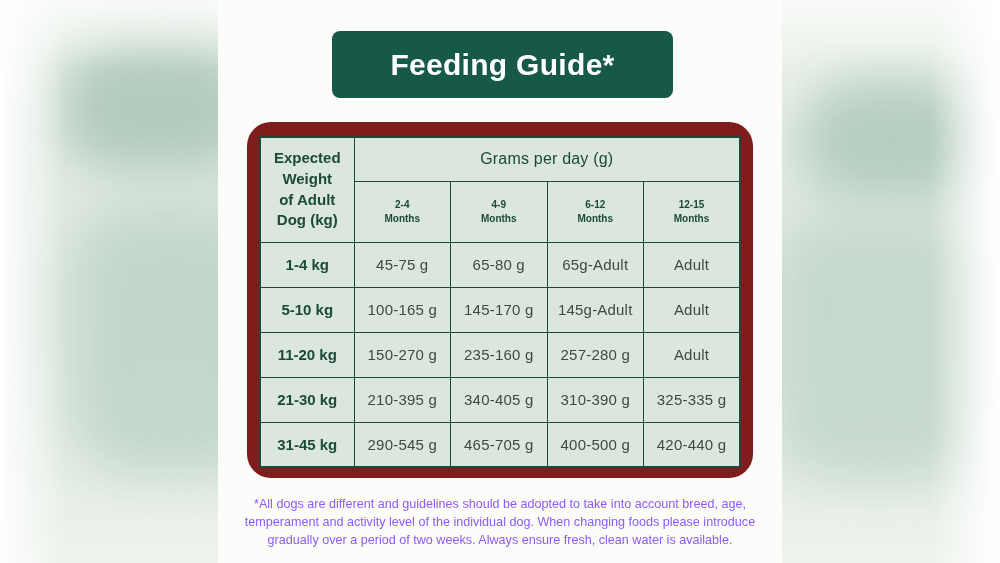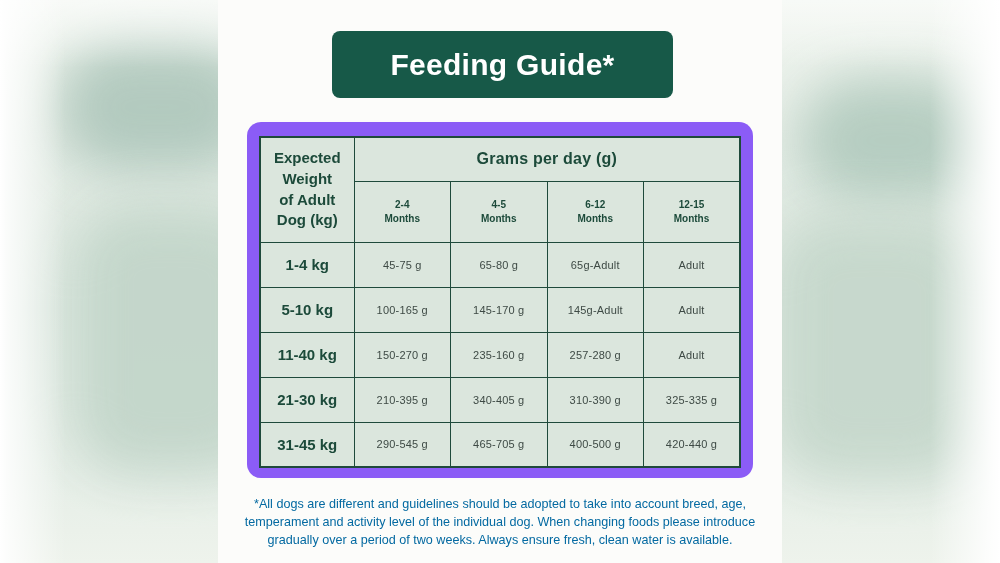--- a/index.html
+++ b/index.html
@@ -77,22 +77,22 @@
     font-weight: bold;
     letter-spacing: .3px;
   }
 
   .table-card {
     position: absolute;
     left: 29px;
     top: 122px;
     width: 506px;
     height: 356px;
-    background: #8b5cf6;
-    border-radius: 14px;
+    background: #7f1d1d;
+    border-radius: 24px;
     padding: 14px 12px 32px 12px;
   }
 
   table.feeding {
     width: 482px;
     border-collapse: collapse;
     table-layout: fixed;
     border: 2px solid #1f4a3b;
   }
   table.feeding th,
@@ -110,52 +110,52 @@
 
   th.corner {
     font-size: 15px;
     font-weight: bold;
     color: #1c4a3a;
     white-space: pre-line;
     line-height: 1.38;
   }
   th.group {
     font-size: 16px;
-    font-weight: bold;
+    font-weight: normal;
     color: #1c4a3a;
     letter-spacing: .2px;
   }
   th.months {
     font-size: 10px;
     font-weight: bold;
     color: #1c4a3a;
     white-space: pre-line;
     line-height: 1.4;
   }
   th.weight {
     font-size: 15px;
     font-weight: bold;
     color: #1c4a3a;
   }
   td.val {
-    font-size: 11px;
+    font-size: 15px;
     font-weight: normal;
     color: #3e4a45;
     letter-spacing: .2px;
   }
 
   .footnote {
     position: absolute;
     left: 10px;
     top: 496px;
     width: 544px;
     text-align: center;
     font-size: 12.6px;
     line-height: 1.42;
-    color: #0369a1;
+    color: #8b5cf6;
   }
 </style>
 </head>
 <body>
 
 <div class="stage">
 
   <div class="bg-side bg-left">
     <div class="blob blob-banner"></div>
     <div class="blob blob-table"></div>
@@ -187,21 +187,21 @@
             <tr class="r-group">
           <th class="corner" rowspan="2">Expected
 Weight
 of Adult
 Dog (kg)</th>
           <th class="group" colspan="4">Grams per day (g)</th>
         </tr>
         <tr class="r-months">
           <th class="months">2-4
 Months</th>
-          <th class="months">4-5
+          <th class="months">4-9
 Months</th>
           <th class="months">6-12
 Months</th>
           <th class="months">12-15
 Months</th>
         </tr>
         <tr class="r-data">
           <th class="weight">1-4 kg</th>
           <td class="val">45-75 g</td>
           <td class="val">65-80 g</td>
@@ -209,21 +209,21 @@
           <td class="val">Adult</td>
         </tr>
         <tr class="r-data">
           <th class="weight">5-10 kg</th>
           <td class="val">100-165 g</td>
           <td class="val">145-170 g</td>
           <td class="val">145g-Adult</td>
           <td class="val">Adult</td>
         </tr>
         <tr class="r-data">
-          <th class="weight">11-40 kg</th>
+          <th class="weight">11-20 kg</th>
           <td class="val">150-270 g</td>
           <td class="val">235-160 g</td>
           <td class="val">257-280 g</td>
           <td class="val">Adult</td>
         </tr>
         <tr class="r-data">
           <th class="weight">21-30 kg</th>
           <td class="val">210-395 g</td>
           <td class="val">340-405 g</td>
           <td class="val">310-390 g</td>

